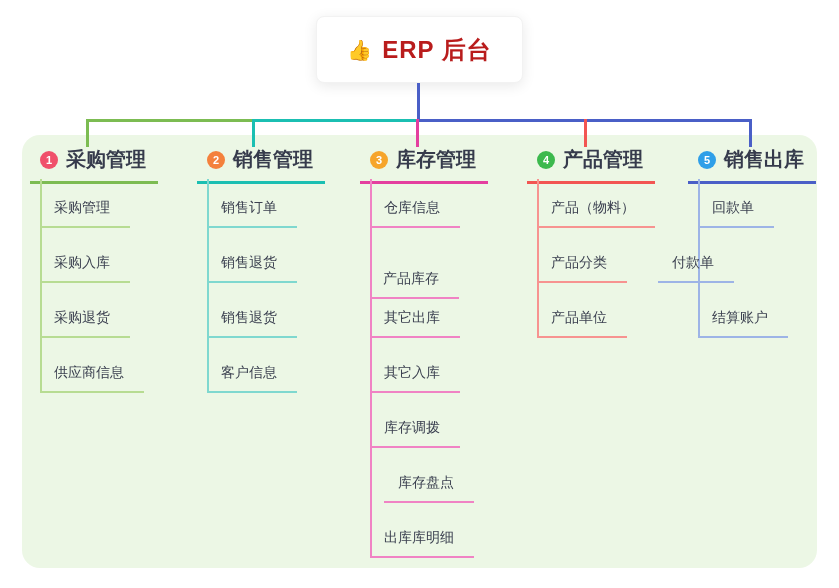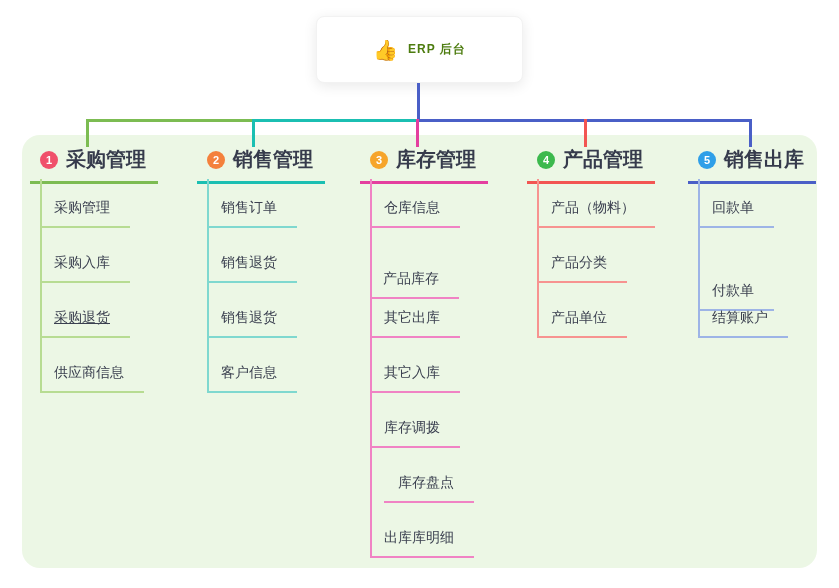--- a/index.html
+++ b/index.html
@@ -7,21 +7,21 @@
   .canvas{position:relative;width:839px;height:588px;background:#ffffff;overflow:hidden;}
 
   .root-card{
     position:absolute;left:316px;top:16px;width:207px;height:67px;
     background:#ffffff;border:1px solid #f2f2f2;border-radius:8px;
     box-shadow:0 3px 14px rgba(0,0,0,0.09);
     display:flex;align-items:center;justify-content:center;gap:10px;
     box-sizing:border-box;cursor:pointer;
   }
   .root-icon{font-size:20px;line-height:1;}
-  .root-label{font-size:12px;font-weight:600;color:#4d7c0f;letter-spacing:1px;}
+  .root-label{font-size:24px;font-weight:600;color:#b91c1c;letter-spacing:1px;}
 
   .panel{
     position:absolute;left:22px;top:135px;width:795px;height:433px;
     border-radius:18px;
   }
 
   .line{position:absolute;}
 
   .branch-header{
     position:absolute;display:flex;align-items:center;gap:8px;
@@ -68,21 +68,21 @@
 
   <div id="branches">
       <div>
         <div class="branch-header" style="left: 30px; top: 146px; border-bottom-color: rgb(124, 188, 82);">
           <span class="badge" style="background: rgb(240, 80, 106);">1</span>
           <span class="branch-label">采购管理</span>
         </div>
         <div class="vline" style="left: 40px; top: 179px; height: 214px; background: rgb(183, 220, 146);"></div>
         <div class="child" style="left: 40px; top: 197px; border-bottom-color: rgb(183, 220, 146);">采购管理</div>
         <div class="child" style="left: 40px; top: 252px; border-bottom-color: rgb(183, 220, 146);">采购入库</div>
-        <div class="child" style="left: 40px; top: 307px; border-bottom-color: rgb(183, 220, 146); text-decoration: underline;">采购退货</div>
+        <div class="child" style="left: 40px; top: 307px; border-bottom-color: rgb(183, 220, 146);">采购退货</div>
         <div class="child" style="left: 40px; top: 362px; border-bottom-color: rgb(183, 220, 146);">供应商信息</div>
       </div>
       <div>
         <div class="branch-header" style="left: 197px; top: 146px; border-bottom-color: rgb(27, 191, 178);">
           <span class="badge" style="background: rgb(244, 129, 60);">2</span>
           <span class="branch-label">销售管理</span>
         </div>
         <div class="vline" style="left: 207px; top: 179px; height: 214px; background: rgb(127, 216, 207);"></div>
         <div class="child" style="left: 207px; top: 197px; border-bottom-color: rgb(127, 216, 207);">销售订单</div>
         <div class="child" style="left: 207px; top: 252px; border-bottom-color: rgb(127, 216, 207);">销售退货</div>
@@ -113,18 +113,18 @@
         <div class="child" style="left: 537px; top: 252px; border-bottom-color: rgb(247, 147, 144);">产品分类</div>
         <div class="child" style="left: 537px; top: 307px; border-bottom-color: rgb(247, 147, 144);">产品单位</div>
       </div>
       <div>
         <div class="branch-header" style="left: 688px; top: 146px; border-bottom-color: rgb(74, 95, 199);">
           <span class="badge" style="background: rgb(47, 159, 232);">5</span>
           <span class="branch-label">销售出库</span>
         </div>
         <div class="vline" style="left: 698px; top: 179px; height: 159px; background: rgb(157, 180, 230);"></div>
         <div class="child" style="left: 698px; top: 197px; border-bottom-color: rgb(157, 180, 230);">回款单</div>
-        <div class="child" style="left: 698px; top: 252px; border-bottom-color: rgb(157, 180, 230); margin-top: 28px;">付款单</div>
+        <div class="child" style="left: 658px; top: 252px; border-bottom-color: rgb(157, 180, 230);">付款单</div>
         <div class="child" style="left: 698px; top: 307px; border-bottom-color: rgb(157, 180, 230);">结算账户</div>
       </div>
     </div>
 
 </div>
 
 </body></html>

